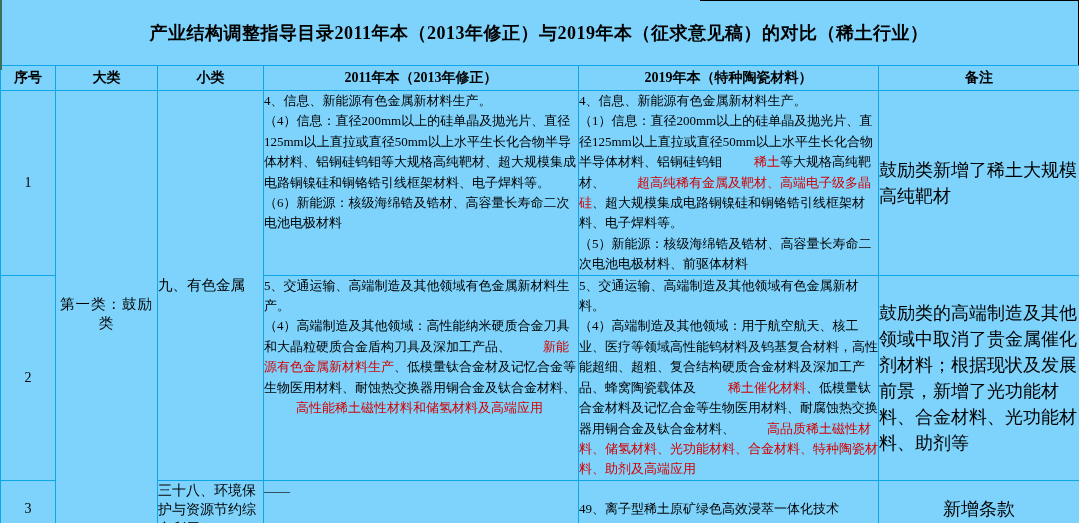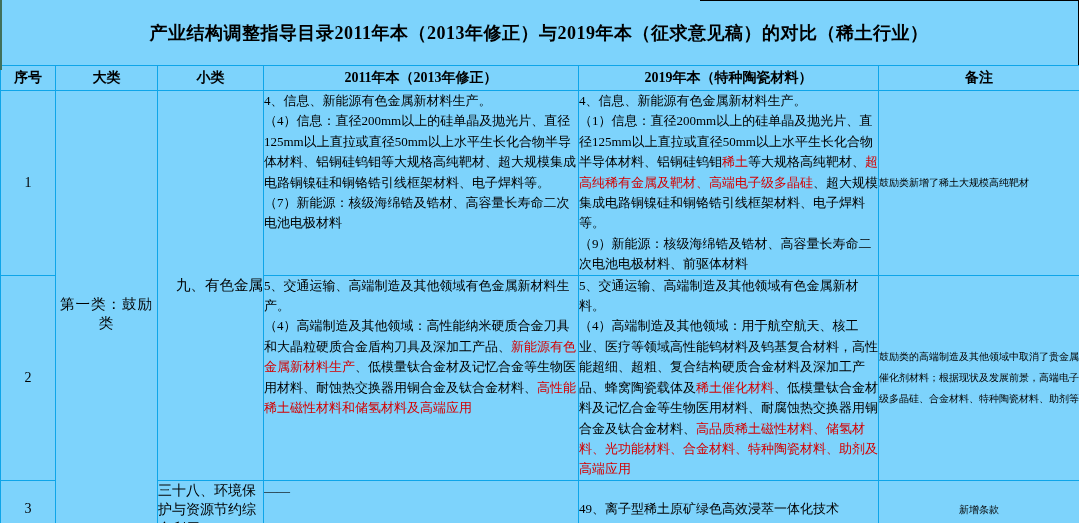--- a/index.html
+++ b/index.html
@@ -45,41 +45,41 @@
   }
   td.num{
     text-align:center;vertical-align:middle;
     font-size:14px;
   }
   td.cat{
     text-align:center;vertical-align:middle;
     font-size:14.5px;letter-spacing:1px;
   }
   td.subcat{
-    text-align:right;vertical-align:middle;
+    text-align:left;vertical-align:middle;
     font-size:14.5px;
   }
   td.subcat3{
     text-align:left;vertical-align:top;
     font-size:14px;line-height:19px;
     padding:1px 2px;
   }
   td.content{
     text-align:left;vertical-align:top;
     font-size:13px;line-height:20.4px;
     padding:1px 3px 1px 2px;
   }
   td.content.vmid{vertical-align:middle;}
   td.remark{
     text-align:left;vertical-align:middle;
-    font-size:10px;line-height:21px;
+    font-size:18px;line-height:26px;
     padding:1px 3px;
   }
   td.remark.center{text-align:center;}
-  .red{color:#d40000;}
+  .red{color:#d40000;margin-left:32px;}
 </style>
 </head>
 <body>
 
 <div class="page">
   <div class="green-line"></div>
 
   <div class="title-box">
     <div class="top-line"></div>
     <div class="doc-title">产业结构调整指导目录2011年本（2013年修正）与2019年本（征求意见稿）的对比（稀土行业）</div>
@@ -100,29 +100,29 @@
       <th class="hdr">大类</th>
       <th class="hdr">小类</th>
       <th class="hdr">2011年本（2013年修正）</th>
       <th class="hdr">2019年本（特种陶瓷材料）</th>
       <th class="hdr">备注</th>
     </tr>
     <tr style="height:170px">
       <td class="num">1</td>
       <td class="cat" rowspan="3">第一类：鼓励类</td>
       <td class="subcat" rowspan="2">九、有色金属</td>
-      <td class="content"><span>4、信息、新能源有色金属新材料生产。</span><br><span>（4）信息：直径200mm以上的硅单晶及抛光片、直径125mm以上直拉或直径50mm以上水平生长化合物半导体材料、铝铜硅钨钼等大规格高纯靶材、超大规模集成电路铜镍硅和铜铬锆引线框架材料、电子焊料等。</span><br><span>（7）新能源：核级海绵锆及锆材、高容量长寿命二次电池电极材料</span></td>
-      <td class="content"><span>4、信息、新能源有色金属新材料生产。</span><br><span>（1）信息：直径200mm以上的硅单晶及抛光片、直径125mm以上直拉或直径50mm以上水平生长化合物半导体材料、铝铜硅钨钼</span><span class="red">稀土</span><span>等大规格高纯靶材、</span><span class="red">超高纯稀有金属及靶材、高端电子级多晶硅</span><span>、超大规模集成电路铜镍硅和铜铬锆引线框架材料、电子焊料等。</span><br><span>（9）新能源：核级海绵锆及锆材、高容量长寿命二次电池电极材料、前驱体材料</span></td>
+      <td class="content"><span>4、信息、新能源有色金属新材料生产。</span><br><span>（4）信息：直径200mm以上的硅单晶及抛光片、直径125mm以上直拉或直径50mm以上水平生长化合物半导体材料、铝铜硅钨钼等大规格高纯靶材、超大规模集成电路铜镍硅和铜铬锆引线框架材料、电子焊料等。</span><br><span>（6）新能源：核级海绵锆及锆材、高容量长寿命二次电池电极材料</span></td>
+      <td class="content"><span>4、信息、新能源有色金属新材料生产。</span><br><span>（1）信息：直径200mm以上的硅单晶及抛光片、直径125mm以上直拉或直径50mm以上水平生长化合物半导体材料、铝铜硅钨钼</span><span class="red">稀土</span><span>等大规格高纯靶材、</span><span class="red">超高纯稀有金属及靶材、高端电子级多晶硅</span><span>、超大规模集成电路铜镍硅和铜铬锆引线框架材料、电子焊料等。</span><br><span>（5）新能源：核级海绵锆及锆材、高容量长寿命二次电池电极材料、前驱体材料</span></td>
       <td class="remark">鼓励类新增了稀土大规模高纯靶材</td>
     </tr>
     <tr style="height:200px">
       <td class="num">2</td>
       <td class="content"><span>5、交通运输、高端制造及其他领域有色金属新材料生产。</span><br><span>（4）高端制造及其他领域：高性能纳米硬质合金刀具和大晶粒硬质合金盾构刀具及深加工产品、</span><span class="red">新能源有色金属新材料生产</span><span>、低模量钛合金材及记忆合金等生物医用材料、耐蚀热交换器用铜合金及钛合金材料、</span><span class="red">高性能稀土磁性材料和储氢材料及高端应用</span></td>
       <td class="content"><span>5、交通运输、高端制造及其他领域有色金属新材料。</span><br><span>（4）高端制造及其他领域：用于航空航天、核工业、医疗等领域高性能钨材料及钨基复合材料，高性能超细、超粗、复合结构硬质合金材料及深加工产品、蜂窝陶瓷载体及</span><span class="red">稀土催化材料</span><span>、低模量钛合金材料及记忆合金等生物医用材料、耐腐蚀热交换器用铜合金及钛合金材料、</span><span class="red">高品质稀土磁性材料、储氢材料、光功能材料、合金材料、特种陶瓷材料、助剂及高端应用</span></td>
-      <td class="remark">鼓励类的高端制造及其他领域中取消了贵金属催化剂材料；根据现状及发展前景，高端电子级多晶硅、合金材料、特种陶瓷材料、助剂等</td>
+      <td class="remark">鼓励类的高端制造及其他领域中取消了贵金属催化剂材料；根据现状及发展前景，新增了光功能材料、合金材料、光功能材料、助剂等</td>
     </tr>
     <tr style="height:58px">
       <td class="num">3</td>
       <td class="subcat3">三十八、环境保护与资源节约综合利用</td>
       <td class="content"><span>——</span></td>
       <td class="content vmid"><span>49、离子型稀土原矿绿色高效浸萃一体化技术</span></td>
       <td class="remark center">新增条款</td>
     </tr>
   </tbody>
     </table>

